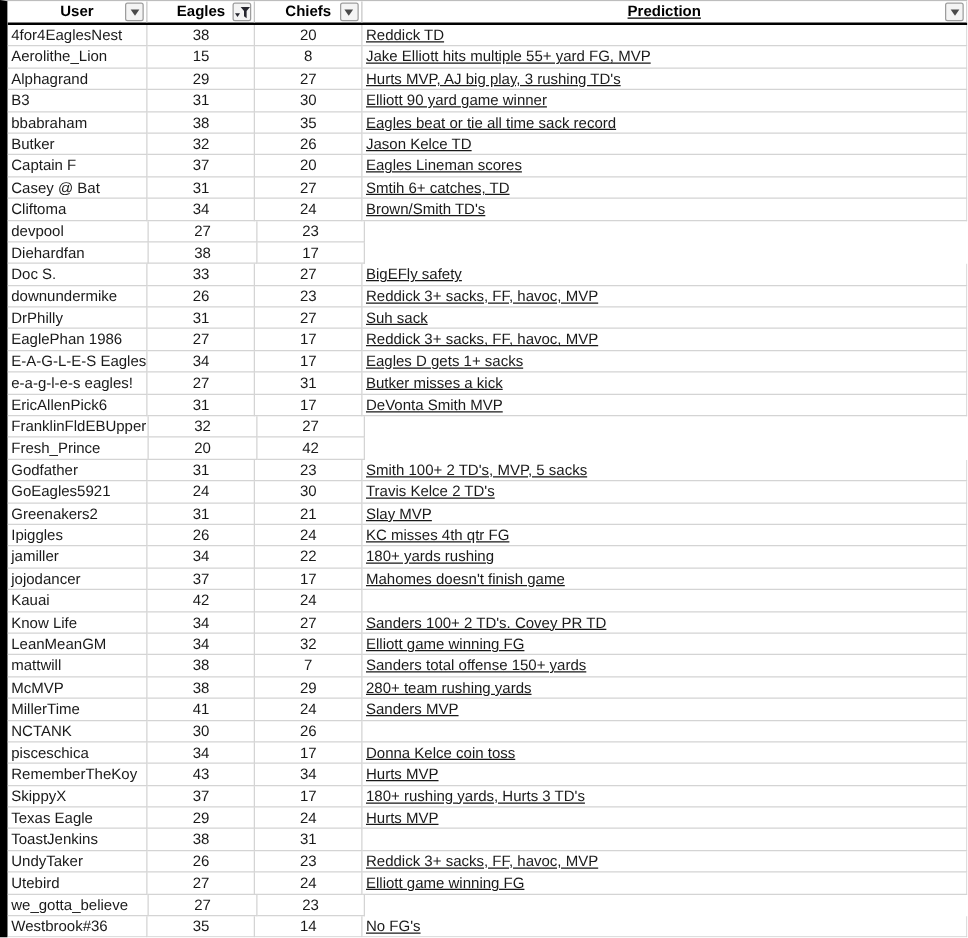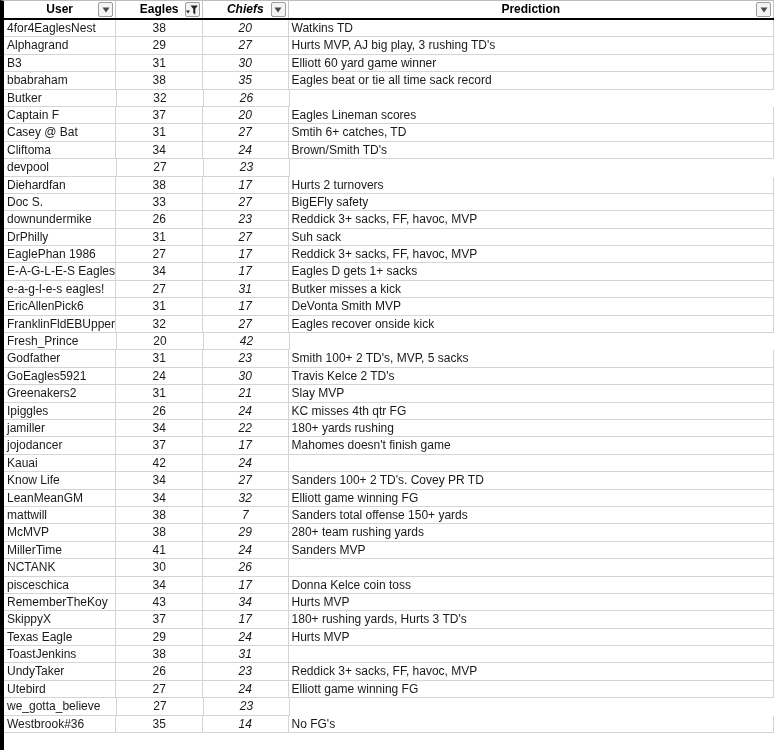--- a/index.html
+++ b/index.html
@@ -1,20 +1,20 @@
 <!DOCTYPE html>
 <html><head>
 <meta charset="utf-8">
 <style>
   html,body{margin:0;padding:0;background:#ffffff;}
   body{font-family:"Liberation Sans", sans-serif;}
   .sheet{
     width:774px;height:750px;
     box-sizing:border-box;
-    border-left:4px solid #000000;
+    border-left:6px solid #000000;
     border-top:1px solid #bdbdbd;
     overflow:hidden;
     background:#fff;
   }
   .header-row{
     display:flex;
     height:19px;
     box-sizing:border-box;
     border-bottom:2px solid #000000;
     background:#ffffff;
@@ -56,22 +56,22 @@
     font-size:12px;
     color:#1a1a1a;
     line-height:16px;
     white-space:nowrap;
     overflow:hidden;
   }
   .cell-text{text-align:left;padding-left:3px;}
   .cell-num{text-align:center;}
   .c-user{width:113px;}
   .c-eagles{width:87px;}
-  .c-chiefs{width:86px;font-style:italic;}
-  .c-pred{width:488px;}
+  .c-chiefs{width:86px;}
+  .c-pred{width:488px;text-decoration:underline;}
 </style>
 </head>
 <body>
 
 <div class="sheet">
 
   <div class="header-row">
 
     <div class="hcell c-user">
       <span>User</span>
@@ -110,44 +110,51 @@
       </span>
     </div>
 
   </div>
 
   <div id="table-body">
       <div class="row">
         <div class="cell c-user cell-text">4for4EaglesNest</div>
         <div class="cell c-eagles cell-num">38</div>
         <div class="cell c-chiefs cell-num">20</div>
-        <div class="cell c-pred cell-text">Watkins TD</div>
+        <div class="cell c-pred cell-text">Reddick TD</div>
+      </div>
+      <div class="row">
+        <div class="cell c-user cell-text">Aerolithe_Lion</div>
+        <div class="cell c-eagles cell-num">15</div>
+        <div class="cell c-chiefs cell-num">8</div>
+        <div class="cell c-pred cell-text">Jake Elliott hits multiple 55+ yard FG, MVP</div>
       </div>
       <div class="row">
         <div class="cell c-user cell-text">Alphagrand</div>
         <div class="cell c-eagles cell-num">29</div>
         <div class="cell c-chiefs cell-num">27</div>
         <div class="cell c-pred cell-text">Hurts MVP, AJ big play, 3 rushing TD's</div>
       </div>
       <div class="row">
         <div class="cell c-user cell-text">B3</div>
         <div class="cell c-eagles cell-num">31</div>
         <div class="cell c-chiefs cell-num">30</div>
-        <div class="cell c-pred cell-text">Elliott 60 yard game winner</div>
+        <div class="cell c-pred cell-text">Elliott 90 yard game winner</div>
       </div>
       <div class="row">
         <div class="cell c-user cell-text">bbabraham</div>
         <div class="cell c-eagles cell-num">38</div>
         <div class="cell c-chiefs cell-num">35</div>
         <div class="cell c-pred cell-text">Eagles beat or tie all time sack record</div>
       </div>
       <div class="row">
         <div class="cell c-user cell-text">Butker</div>
         <div class="cell c-eagles cell-num">32</div>
         <div class="cell c-chiefs cell-num">26</div>
+        <div class="cell c-pred cell-text">Jason Kelce TD</div>
       </div>
       <div class="row">
         <div class="cell c-user cell-text">Captain F</div>
         <div class="cell c-eagles cell-num">37</div>
         <div class="cell c-chiefs cell-num">20</div>
         <div class="cell c-pred cell-text">Eagles Lineman scores</div>
       </div>
       <div class="row">
         <div class="cell c-user cell-text">Casey @ Bat</div>
         <div class="cell c-eagles cell-num">31</div>
@@ -162,21 +169,20 @@
       </div>
       <div class="row">
         <div class="cell c-user cell-text">devpool</div>
         <div class="cell c-eagles cell-num">27</div>
         <div class="cell c-chiefs cell-num">23</div>
       </div>
       <div class="row">
         <div class="cell c-user cell-text">Diehardfan</div>
         <div class="cell c-eagles cell-num">38</div>
         <div class="cell c-chiefs cell-num">17</div>
-        <div class="cell c-pred cell-text">Hurts 2 turnovers</div>
       </div>
       <div class="row">
         <div class="cell c-user cell-text">Doc S.</div>
         <div class="cell c-eagles cell-num">33</div>
         <div class="cell c-chiefs cell-num">27</div>
         <div class="cell c-pred cell-text">BigEFly safety</div>
       </div>
       <div class="row">
         <div class="cell c-user cell-text">downundermike</div>
         <div class="cell c-eagles cell-num">26</div>
@@ -210,21 +216,20 @@
       <div class="row">
         <div class="cell c-user cell-text">EricAllenPick6</div>
         <div class="cell c-eagles cell-num">31</div>
         <div class="cell c-chiefs cell-num">17</div>
         <div class="cell c-pred cell-text">DeVonta Smith MVP</div>
       </div>
       <div class="row">
         <div class="cell c-user cell-text">FranklinFldEBUpper</div>
         <div class="cell c-eagles cell-num">32</div>
         <div class="cell c-chiefs cell-num">27</div>
-        <div class="cell c-pred cell-text">Eagles recover onside kick</div>
       </div>
       <div class="row">
         <div class="cell c-user cell-text">Fresh_Prince</div>
         <div class="cell c-eagles cell-num">20</div>
         <div class="cell c-chiefs cell-num">42</div>
       </div>
       <div class="row">
         <div class="cell c-user cell-text">Godfather</div>
         <div class="cell c-eagles cell-num">31</div>
         <div class="cell c-chiefs cell-num">23</div>

